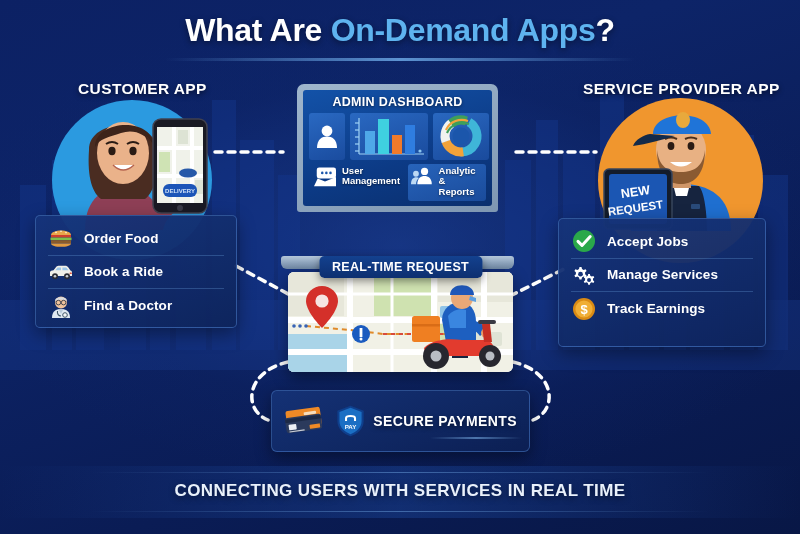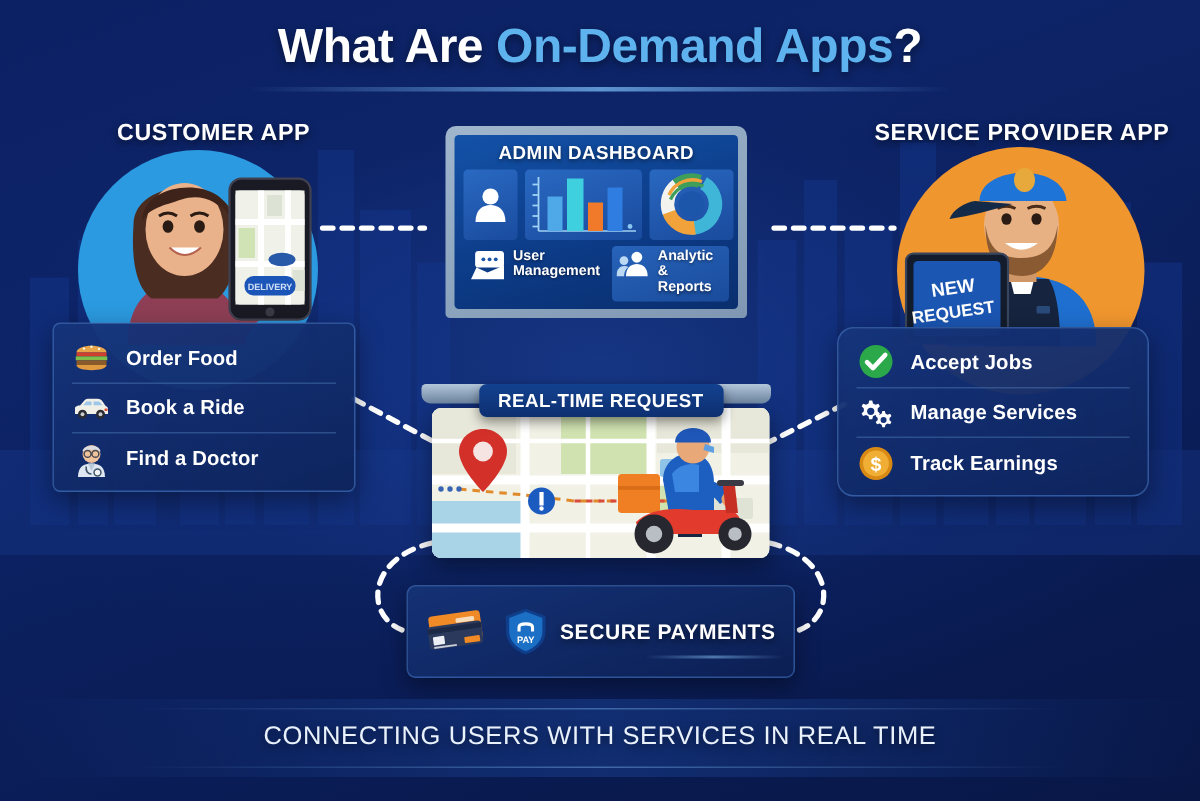--- a/index.html
+++ b/index.html
@@ -50,21 +50,21 @@
   
   .panel {
     position:absolute;
     background:linear-gradient(160deg,rgba(22,52,122,.96) 0%,rgba(14,36,92,.96) 100%);
     border:1px solid rgba(86,140,215,.45);
     border-radius:5px;
     box-shadow:0 6px 18px rgba(0,0,0,.38);
     padding:6px 12px;
   }
   #panel-customer { left:35px; top:215px; width:202px; height:113px; }
-  #panel-provider { left:558px; top:218px; width:208px; height:113px;border-radius:11px; }
+  #panel-provider { left:558px; top:218px; width:208px; height:129px; }
   .frow {
     display:flex; align-items:center; height:33.5px;
     border-bottom:1px solid rgba(110,165,225,.30);
     gap:10px;
   }
   .frow:last-child { border-bottom:none; }
   .frow .ico { width:26px; height:24px; flex:0 0 26px; display:flex; align-items:center; justify-content:center; }
   .frow .lbl { font-size:13.5px; font-weight:bold; color:#ffffff; white-space:nowrap; letter-spacing:.1px; }
   
   #laptop { position:absolute; left:281px; top:84px; width:233px; height:185px; }
@@ -141,21 +141,21 @@
     position:absolute; left:158px; bottom:12px; width:92px; height:2px;
     background:linear-gradient(90deg,rgba(130,185,240,.0),rgba(130,185,240,.55),rgba(130,185,240,0));
   }
   
   #footer-band {
     position:absolute; left:0; top:466px; width:100%; height:52px;
     background:linear-gradient(90deg,rgba(10,28,82,0) 0%,rgba(24,62,140,.55) 50%,rgba(10,28,82,0) 100%);
   }
   #footer {
     position:absolute; left:0; top:481px; width:100%; text-align:center;
-    font-size:17px; font-weight:normal; color:#e9f1fb; letter-spacing:.4px;
+    font-size:17px; font-weight:bold; color:#e9f1fb; letter-spacing:.4px;
     text-shadow:0 2px 6px rgba(0,0,0,.5);
   }
   .hairline {
     position:absolute; left:50%; transform:translateX(-50%);
     width:620px; height:1px;
     background:linear-gradient(90deg,rgba(120,175,235,0),rgba(120,175,235,.45),rgba(120,175,235,0));
   }
   .connectors { position:absolute; inset:0; pointer-events:none; }
 </style>
 </head>

